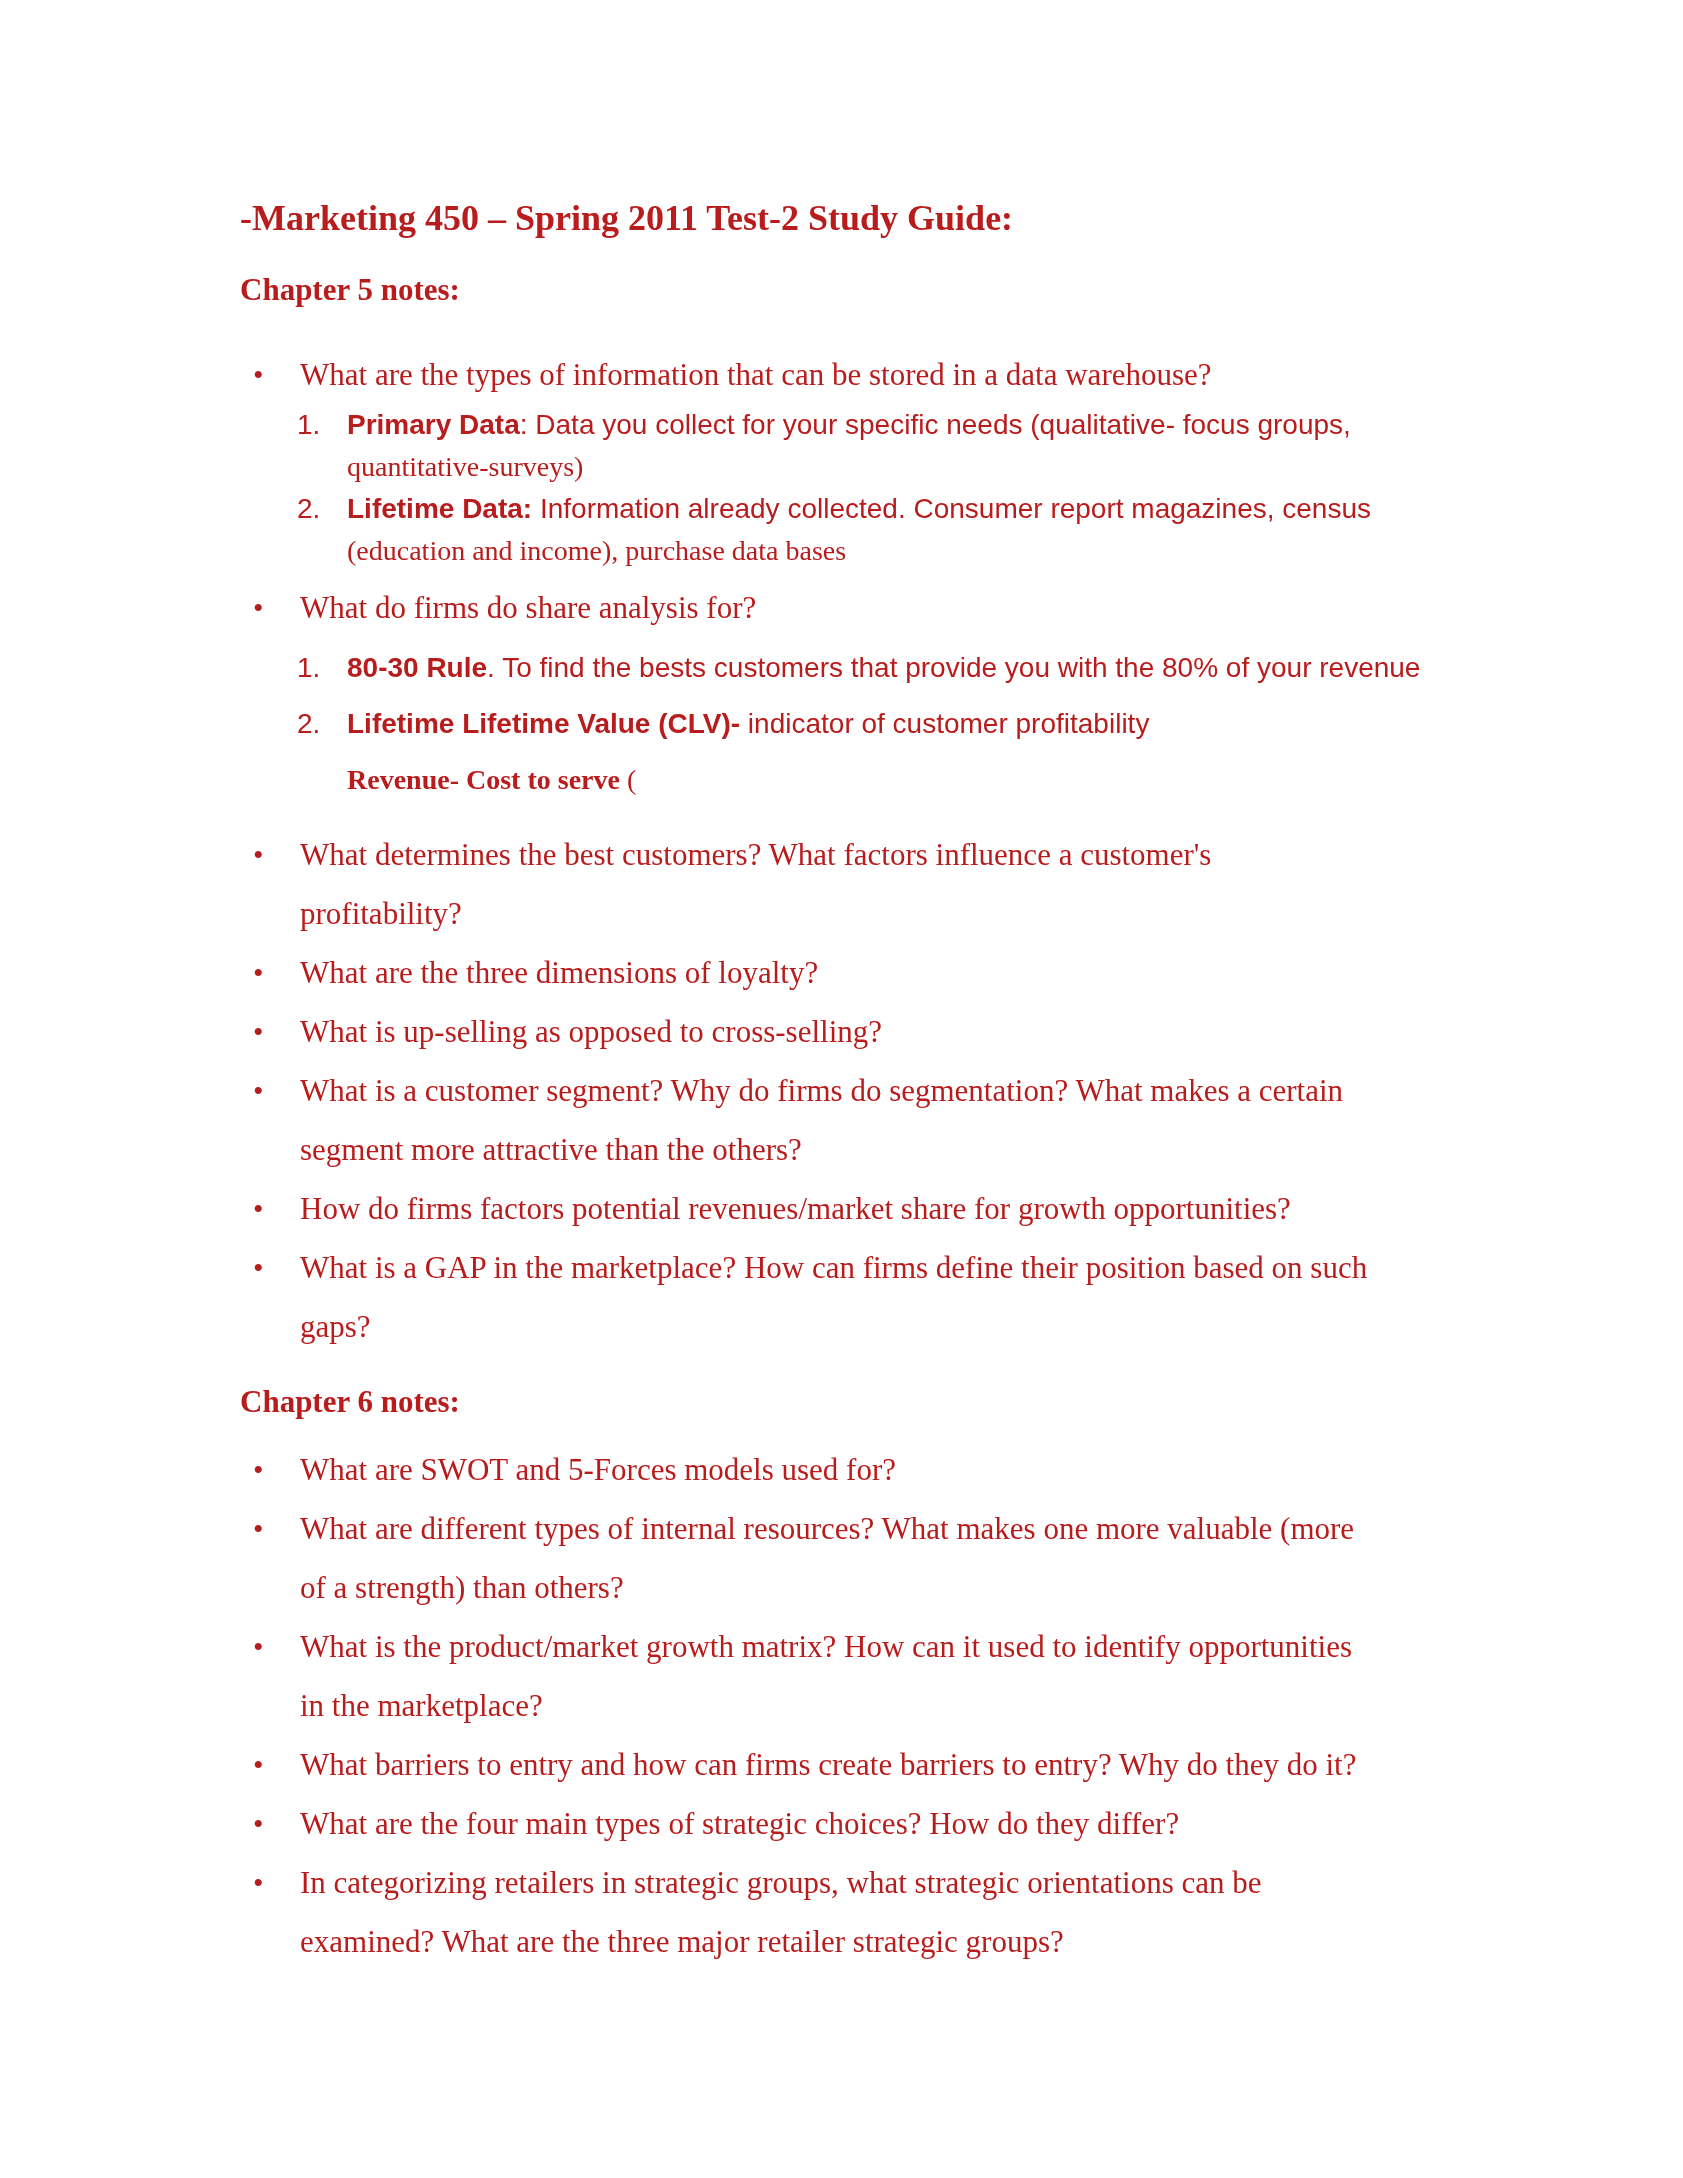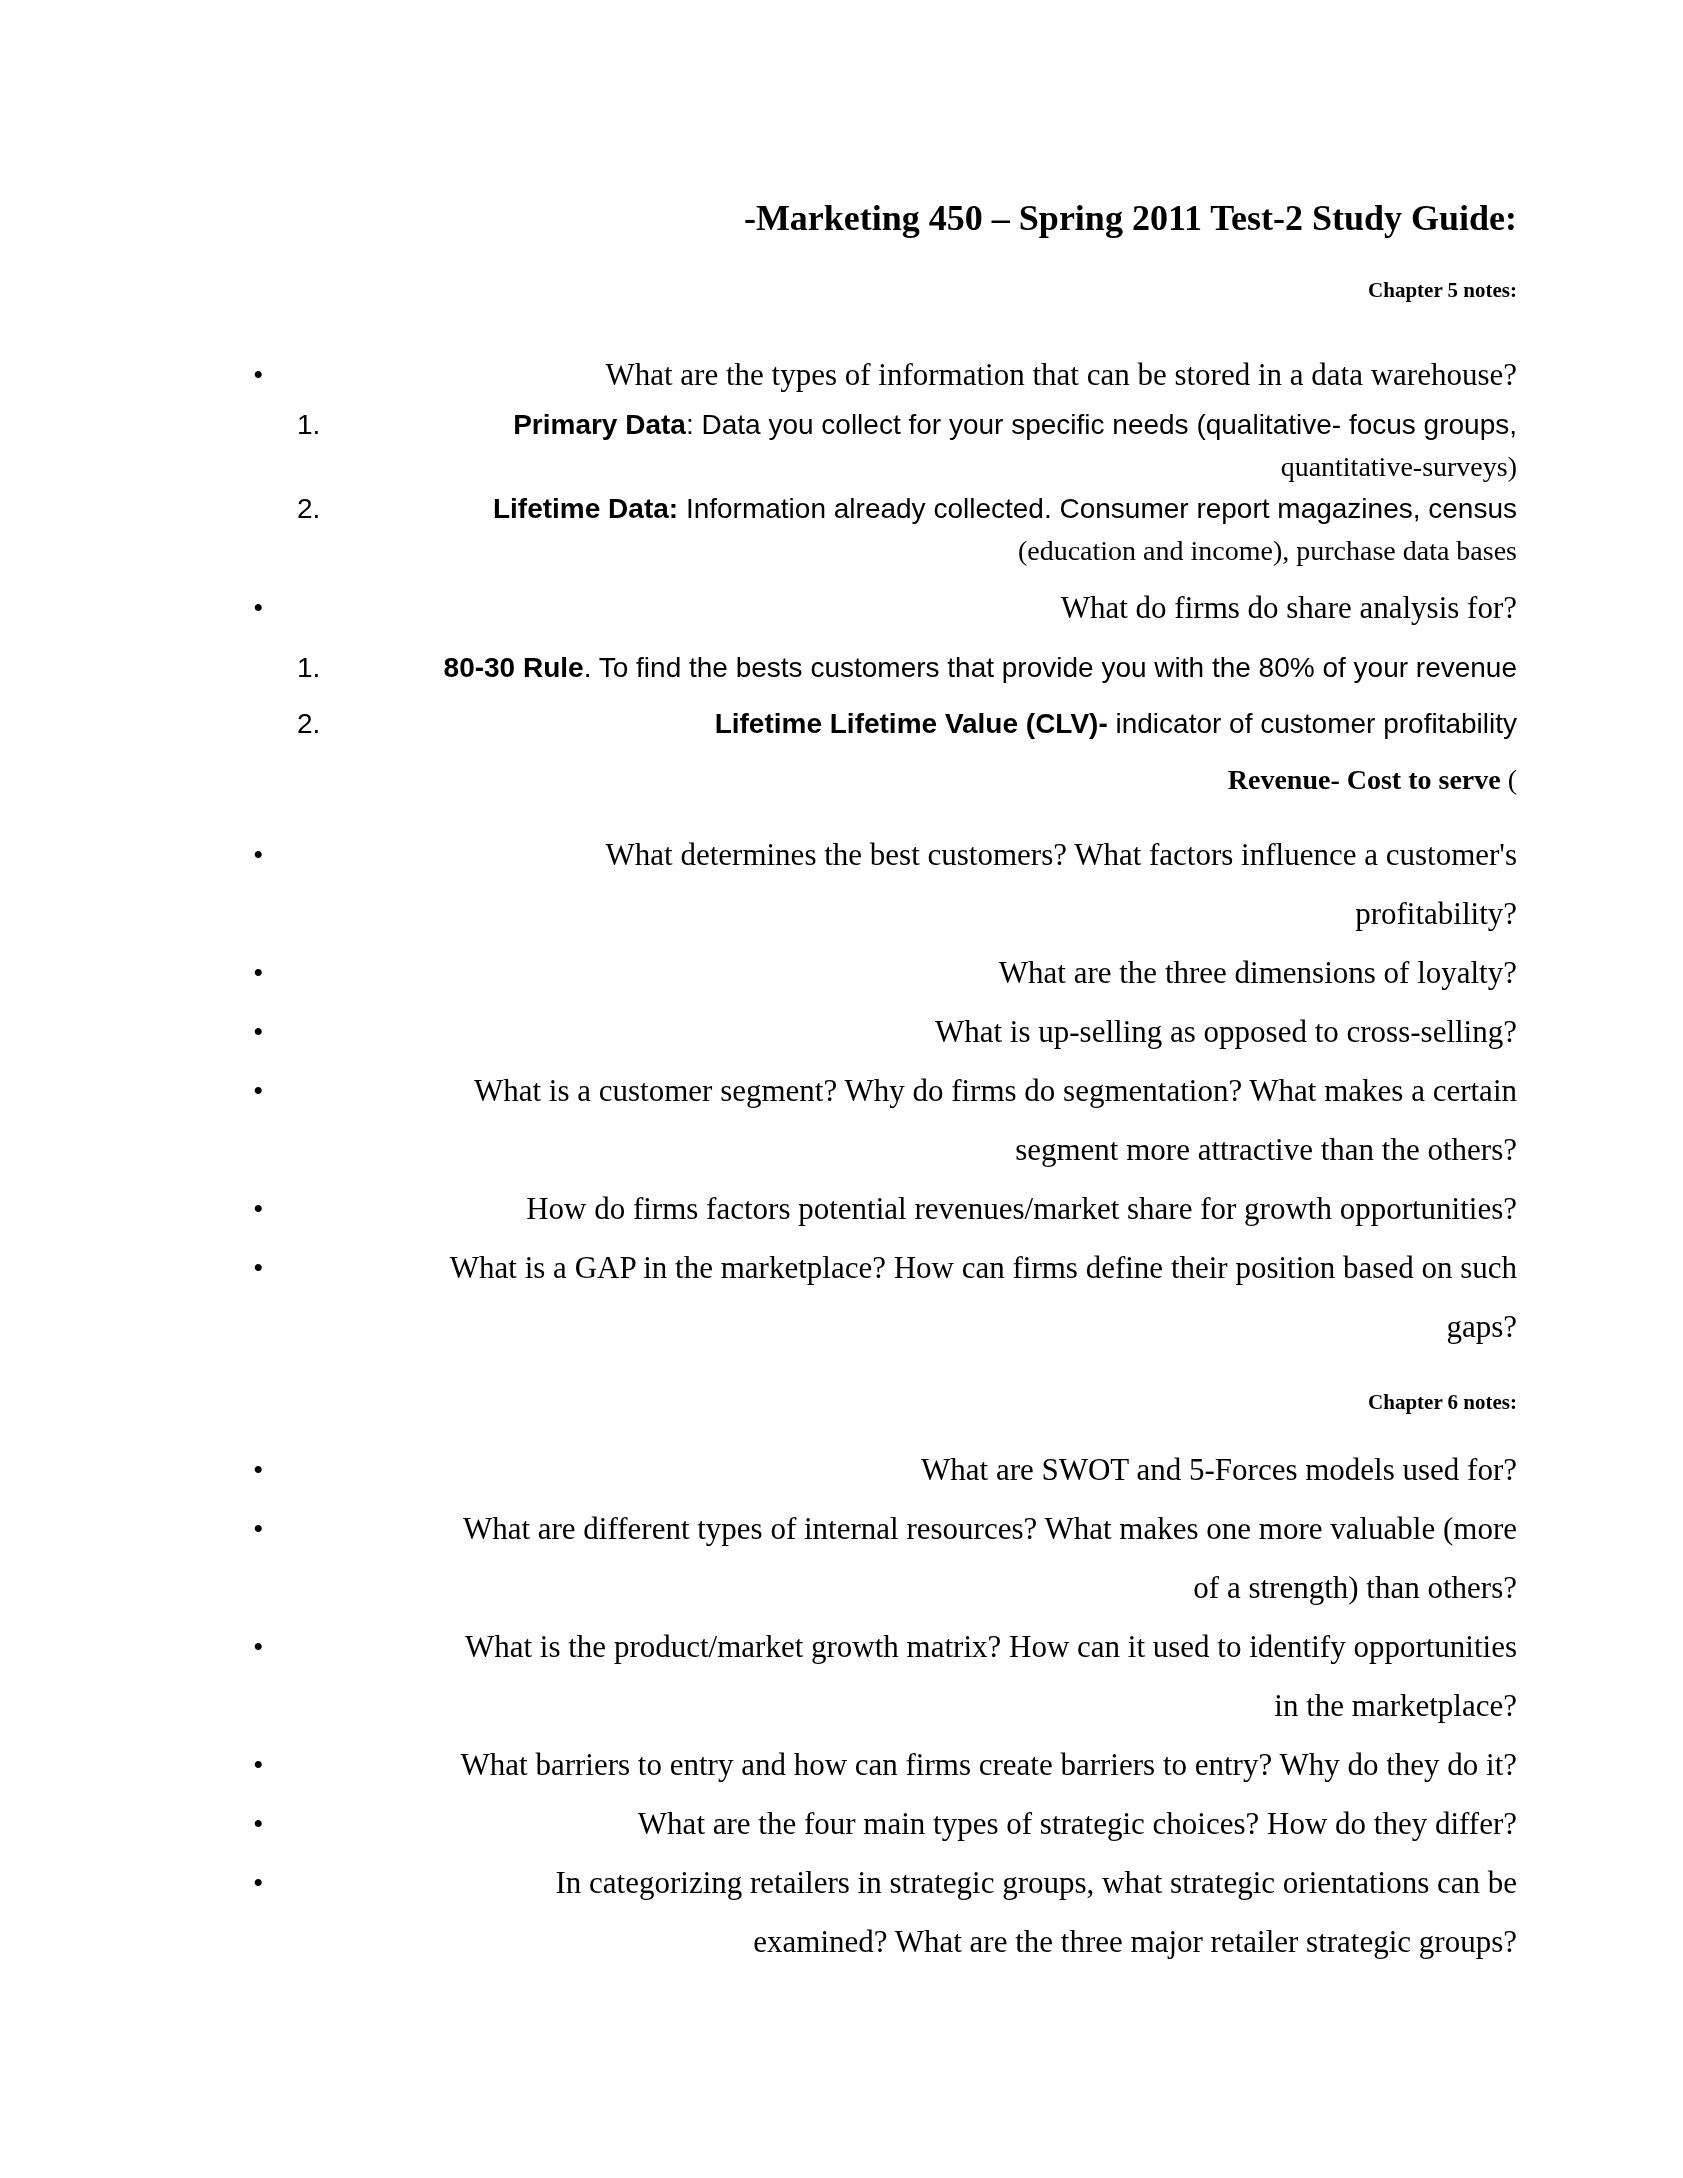--- a/index.html
+++ b/index.html
@@ -5,42 +5,41 @@
   html, body {
     margin: 0;
     padding: 0;
     background: #ffffff;
   }
   .page {
     position: relative;
     width: 1683px;
     height: 2178px;
     background: #ffffff;
-    color: #000000;
+    color: #b91c1c;
     overflow: hidden;
-    text-align: right;
   }
   .content {
     position: absolute;
     left: 240px;
     top: 195px;
     width: 1277px;
   }
   .title {
     font-family: "Liberation Serif", serif;
     font-weight: bold;
     font-size: 36px;
     line-height: 46px;
     margin: 0 0 28px 0;
     white-space: nowrap;
   }
   .heading {
     font-family: "Liberation Serif", serif;
     font-weight: bold;
-    font-size: 21px;
+    font-size: 31px;
     line-height: 42px;
     margin: 0 0 34px 0;
     white-space: nowrap;
   }
   .heading.ch6 {
     margin-top: 25px;
     margin-bottom: 17px;
   }
   .line {
     position: relative;

